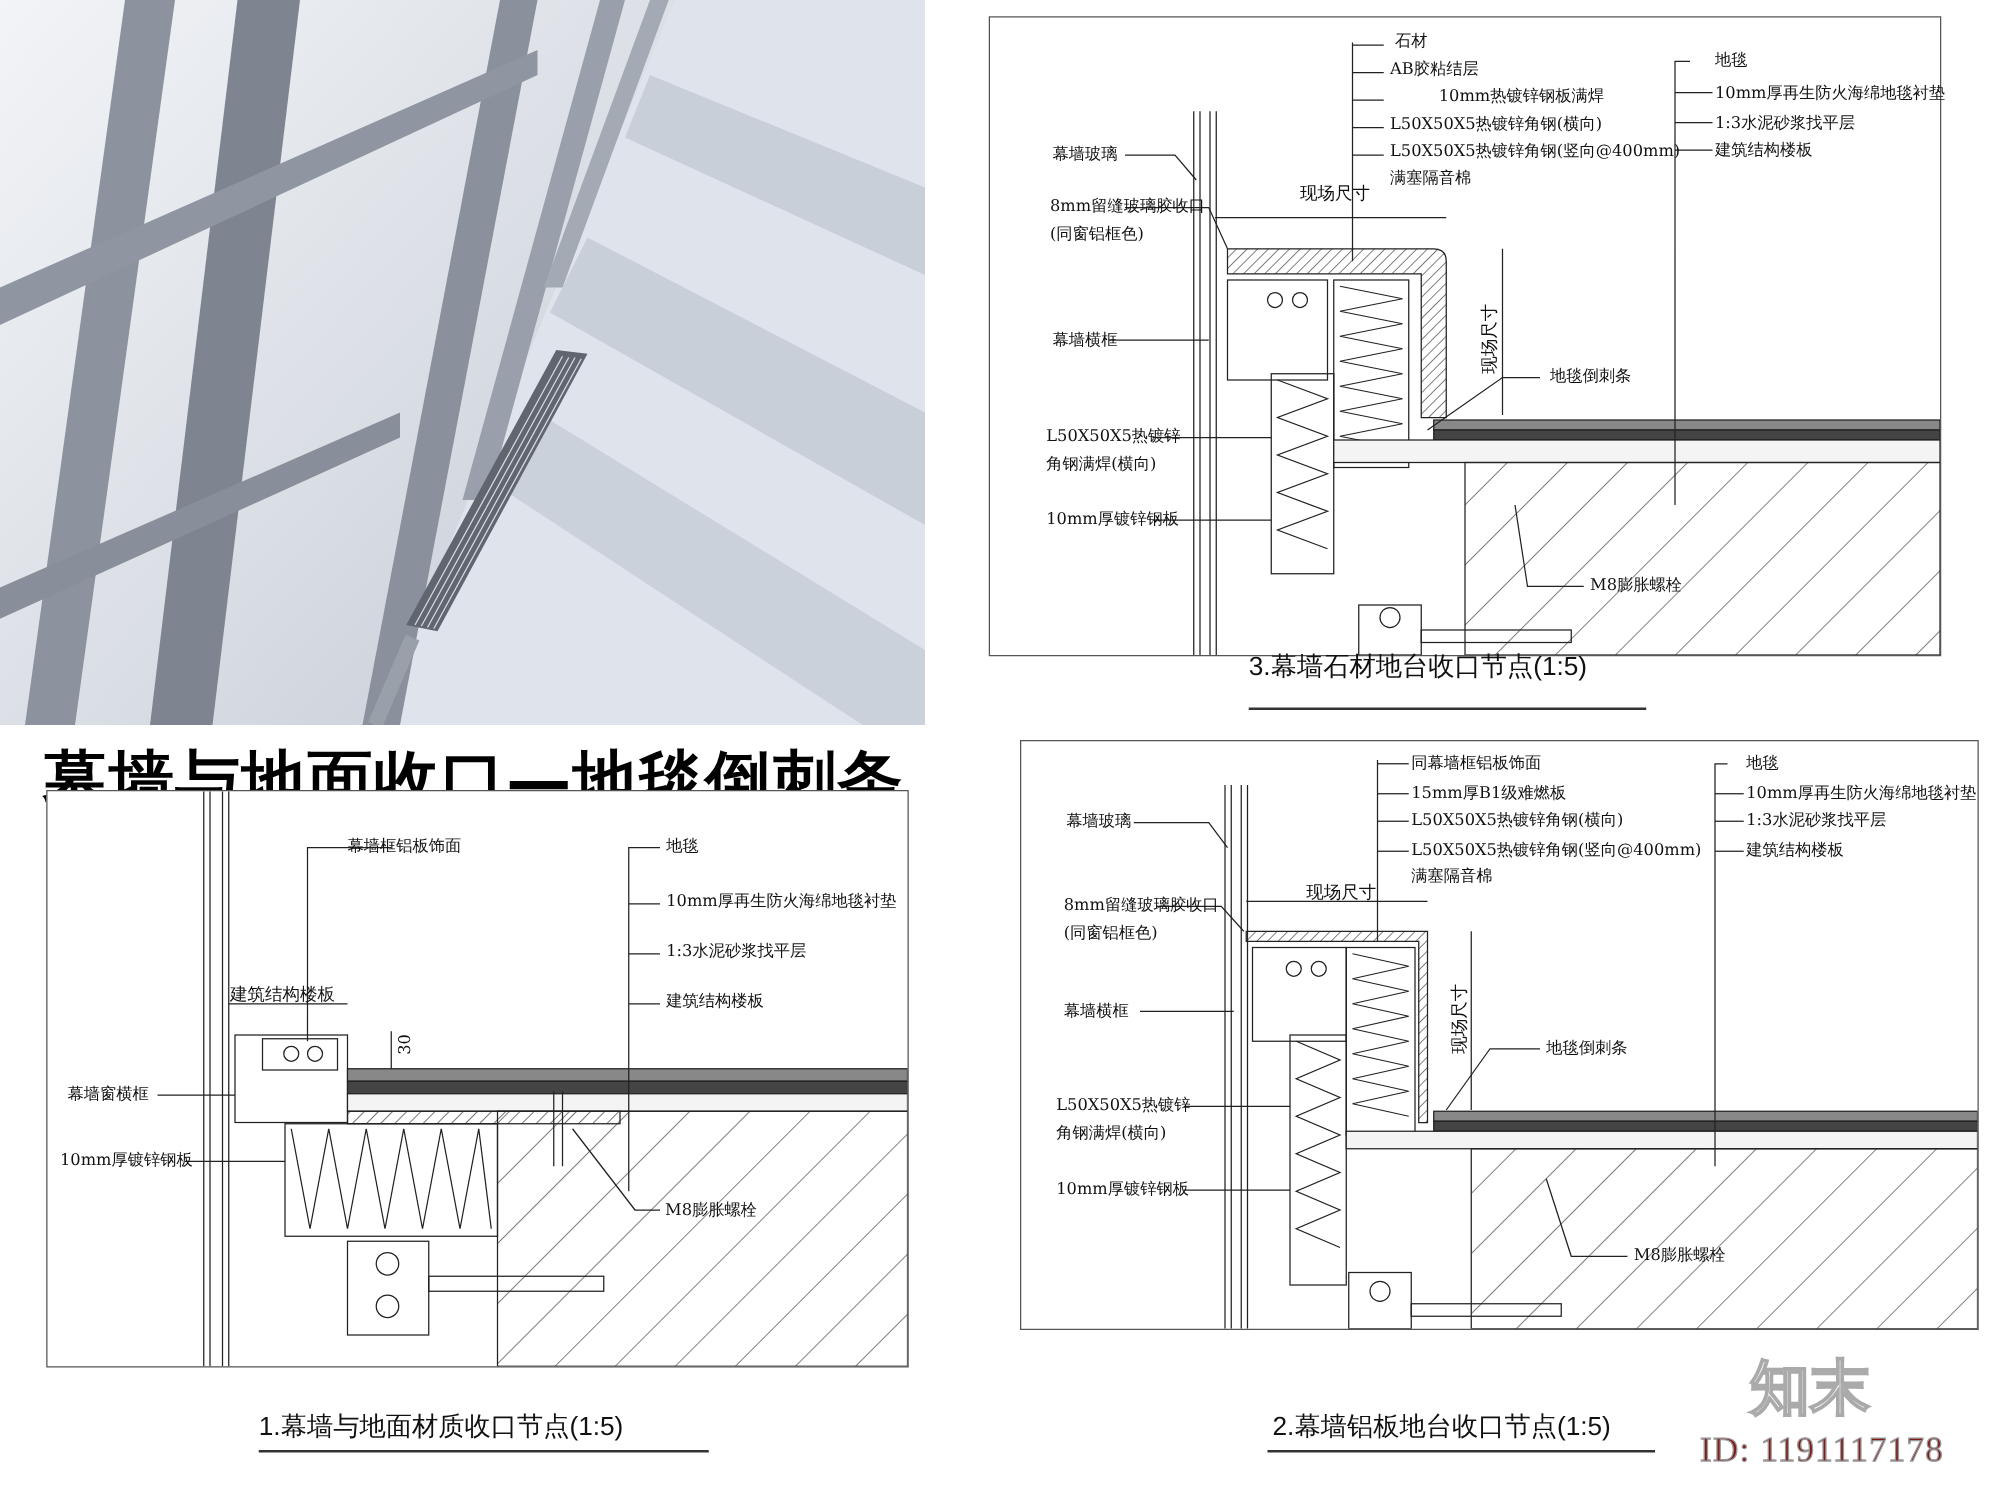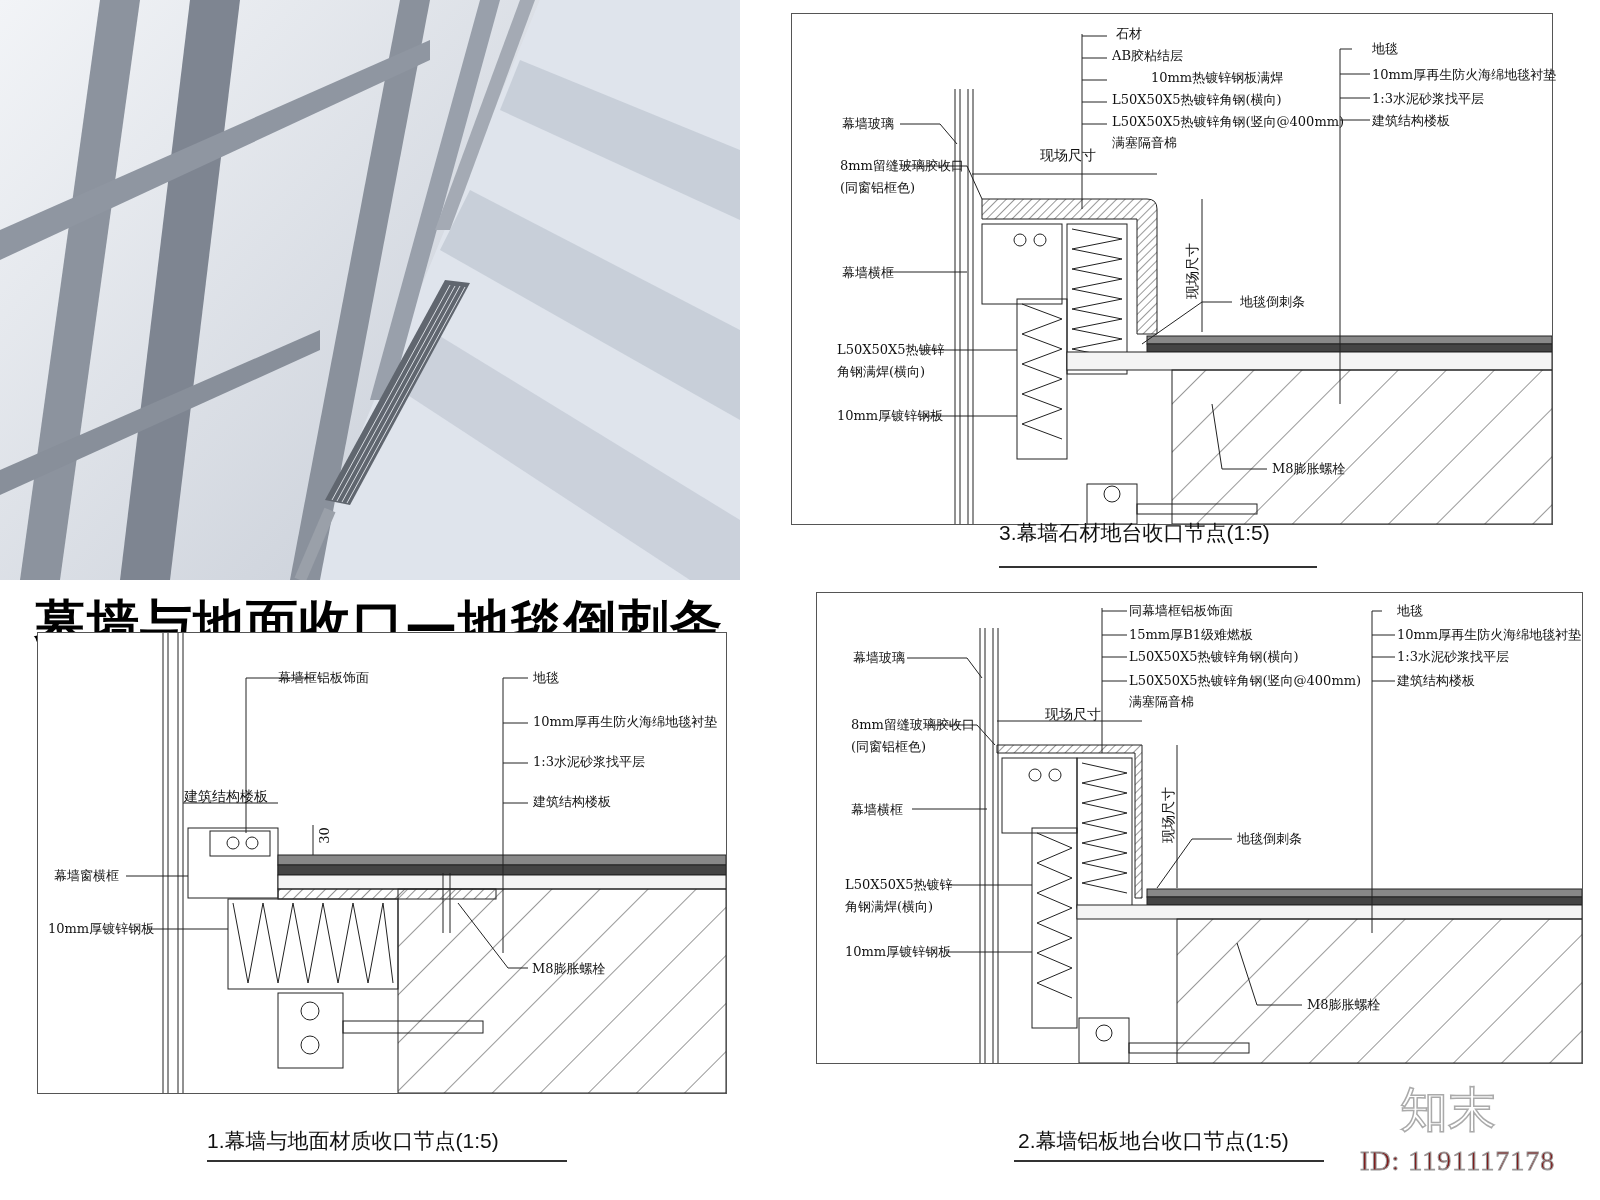--- a/index.html
+++ b/index.html
@@ -5,21 +5,21 @@
   html,body{margin:0;padding:0;background:#fff;}
   body{width:1600px;height:1200px;position:relative;overflow:hidden;font-family:"DejaVu Sans","Liberation Sans",sans-serif;color:#111;}
   .abs{position:absolute;}
   .photo{left:0;top:0;width:740px;height:580px;overflow:hidden;background:linear-gradient(160deg,#d9dee6 0%,#eef1f5 40%,#c9ced8 100%);}
   .main-title{left:34px;top:590px;font-size:52px;font-weight:bold;letter-spacing:1px;color:#000;white-space:nowrap;font-family:"DejaVu Sans",sans-serif;}
   .panel{border:1.5px solid #555;background:#fff;}
   .lbl{font-family:"DejaVu Serif","Liberation Serif",serif;font-size:13px;white-space:nowrap;color:#111;line-height:1;}
   .cap{font-family:"Liberation Sans","DejaVu Sans",sans-serif;font-size:21px;white-space:nowrap;color:#111;}
   .cap-line{height:1.5px;background:#333;}
   .idmark{left:1360px;top:1145px;font-family:Liberation Serif, serif;font-size:28px;color:#7f1d1d;-webkit-text-stroke:1px #999;letter-spacing:1px;}
-  .brand{left:1400px;top:1078px;font-size:48px;color:#fff;-webkit-text-stroke:1.5px #aaa;font-weight:normal;}
+  .brand{left:1400px;top:1078px;font-size:48px;color:#fff;-webkit-text-stroke:1.5px #aaa;font-weight:bold;}
   svg{position:absolute;left:0;top:0;}
 </style>
 </head>
 <body>
 
 <div class="abs photo">
   <svg width="740" height="580" viewBox="0 0 740 580">
     <defs>
       <linearGradient id="floor" x1="0" y1="0" x2="1" y2="1">
         <stop offset="0" stop-color="#e9edf3"></stop>

